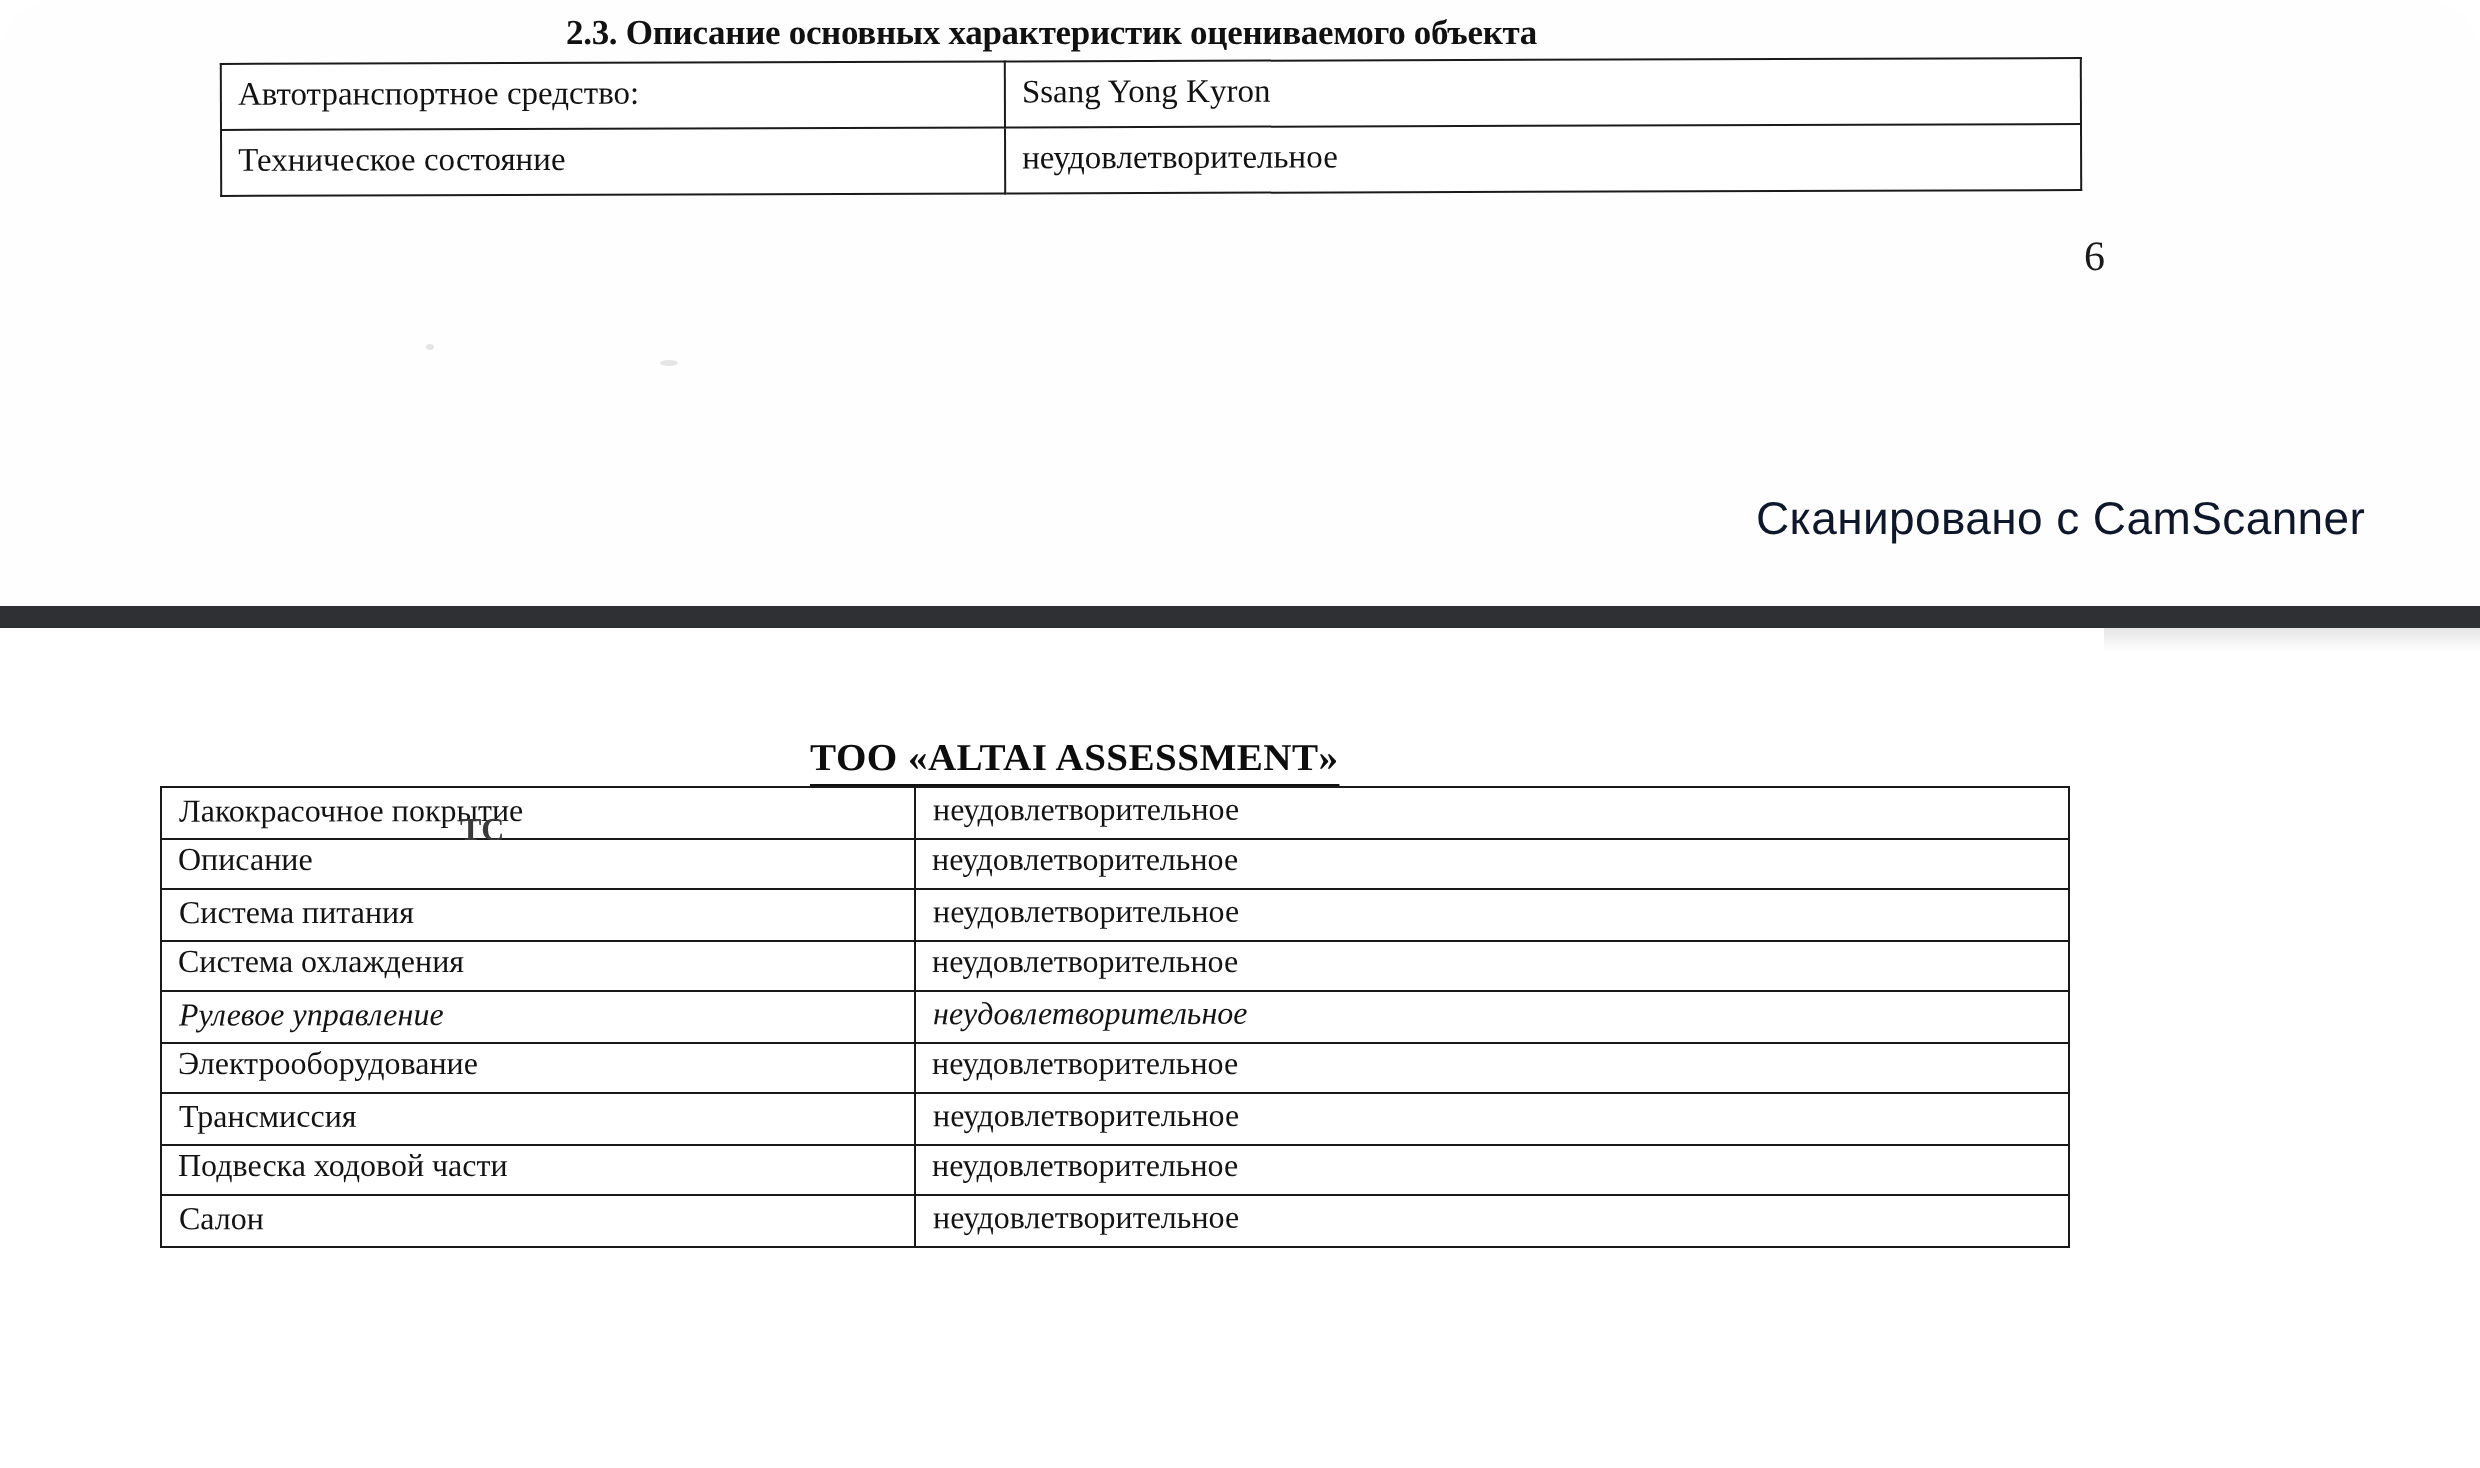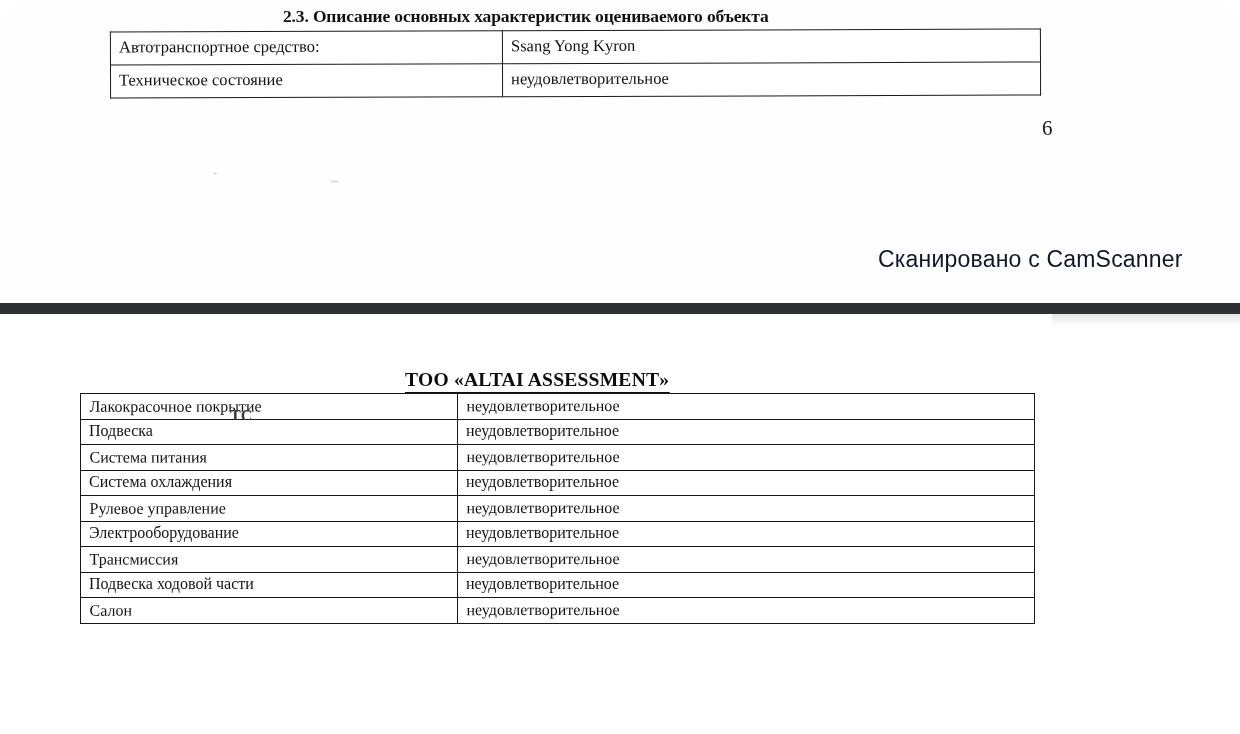--- a/index.html
+++ b/index.html
@@ -169,21 +169,21 @@
     vertical-align: middle;
     white-space: nowrap;
     color: #131313;
   }
   #condition-table td.part { width: 360px; }
   #condition-table td.state { width: 560px; }
 
   
   #condition-table tr:nth-child(1) { transform: rotate(-0.10deg); }
   #condition-table tr:nth-child(3) { transform: rotate(-0.07deg); }
-  #condition-table tr:nth-child(5) { transform: rotate(-0.09deg); }
+  #condition-table tr:nth-child(5) { transform: rotate(-0.09deg); font-style: italic; }
   #condition-table tr:nth-child(7) { transform: rotate(-0.06deg); }
   #condition-table tr:nth-child(9) { transform: rotate(-0.08deg); }
 
   
   #table-caption {
     position: absolute;
     left: 230px;
     top: 407px;
     width: 780px;
     height: 13px;
@@ -235,21 +235,21 @@
 
     <div id="company-heading" class="scan-text heavy">ТОО «ALTAI ASSESSMENT»</div>
 
     <table id="condition-table">
       <tbody>
         <tr>
           <td class="part scan-text">Лакокрасочное покрытие</td>
           <td class="state scan-text">неудовлетворительное</td>
         </tr>
         <tr>
-          <td class="part scan-text">Подвеска</td>
+          <td class="part scan-text">Описание</td>
           <td class="state scan-text">неудовлетворительное</td>
         </tr>
         <tr>
           <td class="part scan-text">Система питания</td>
           <td class="state scan-text">неудовлетворительное</td>
         </tr>
         <tr>
           <td class="part scan-text">Система охлаждения</td>
           <td class="state scan-text">неудовлетворительное</td>
         </tr>

